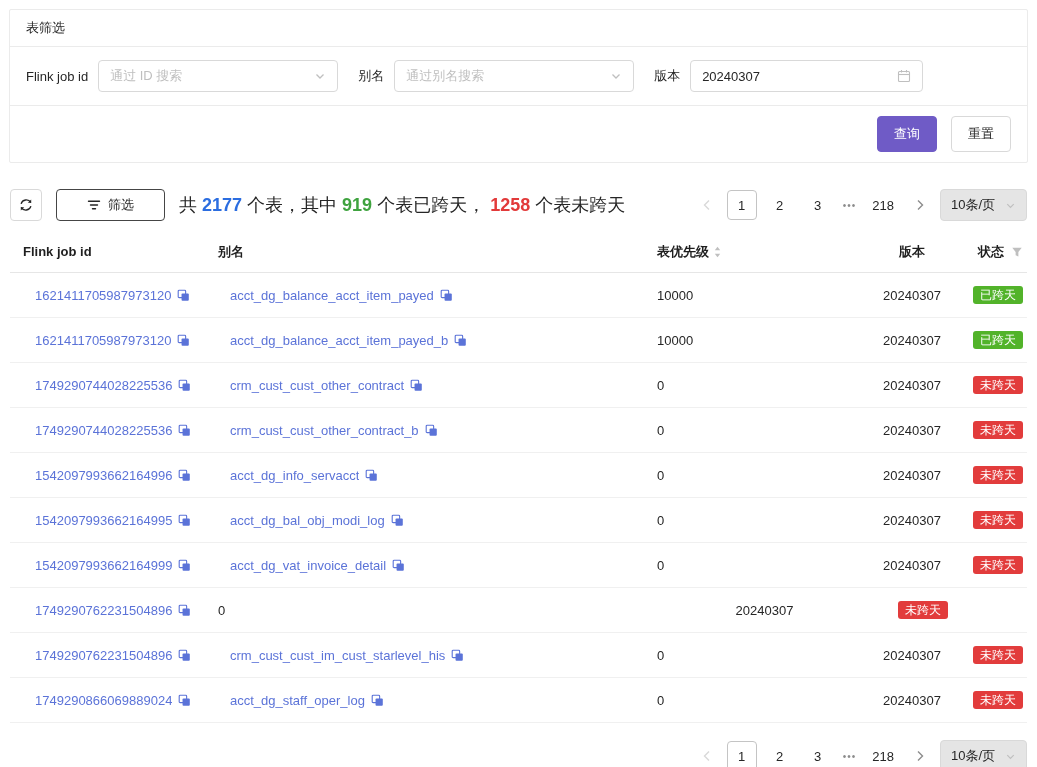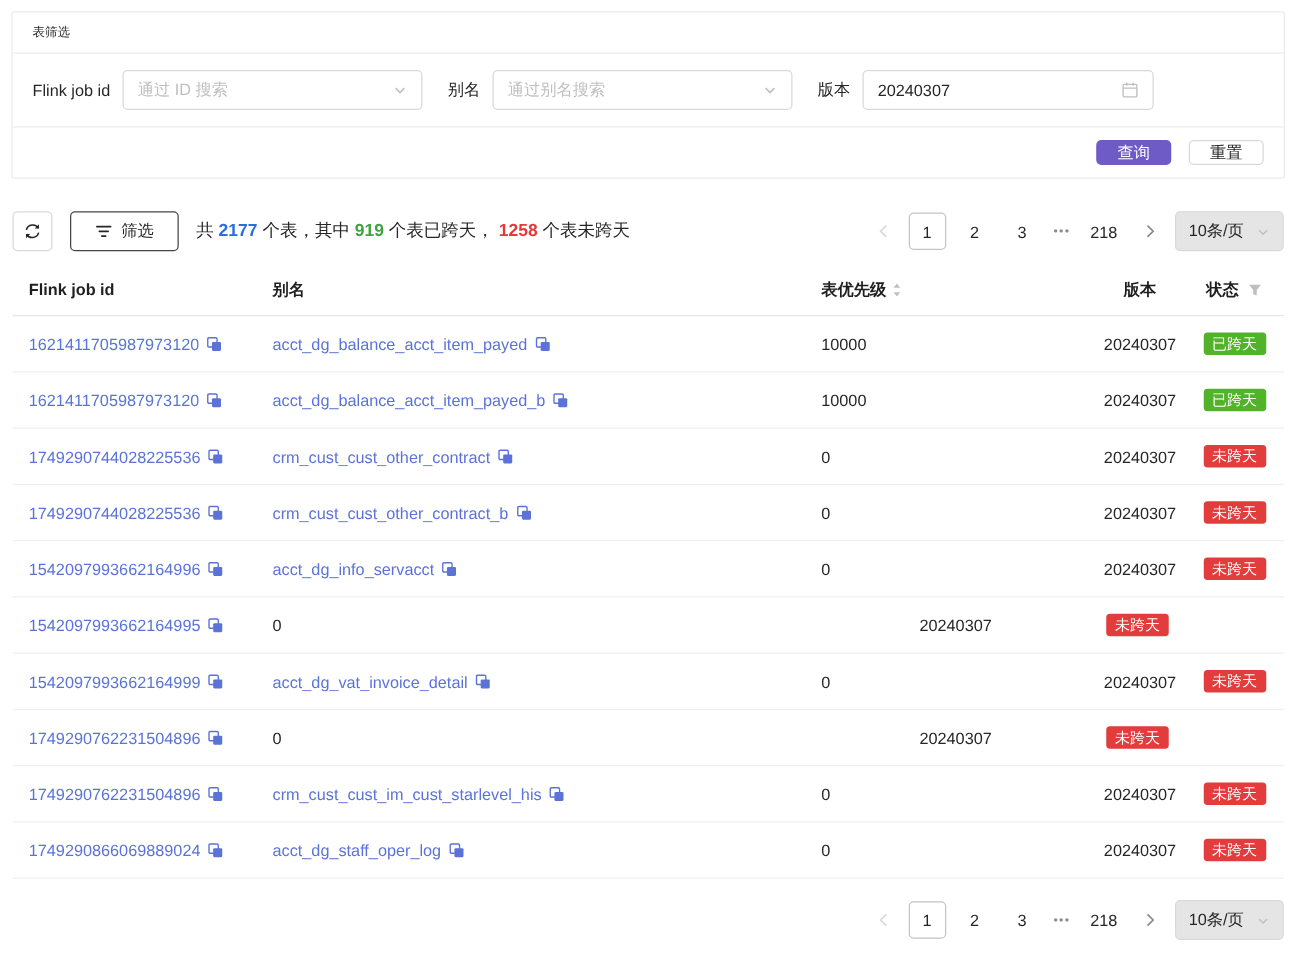--- a/index.html
+++ b/index.html
@@ -6,45 +6,45 @@
   html,body { background:#fff; }
   body {
     width: 1037px; height: 767px;
     font-family: "Liberation Sans", "DejaVu Sans", sans-serif;
     font-size: 13px; color: #262626;
   }
   a { text-decoration: none; color: var(--link); cursor: pointer; }
 
   
   .card { margin: 9px 9px 0 9px; border: 1px solid #ebebeb; border-radius: 2px; }
-  .card-header { padding: 9px 16px; border-bottom: 1px solid #ebebeb; font-size: 10px; color:#262626; }
+  .card-header { padding: 9px 16px; border-bottom: 1px solid #ebebeb; font-size: 13px; color:#262626; }
   .filter-row { display:flex; align-items:center; padding: 13px 16px; border-bottom: 1px solid #ebebeb; }
   .field-label { margin-right: 10px; color:#262626; white-space: nowrap; }
   .group-gap { margin-left: 20px; }
   .select, .date-input {
     height: 32px; border: 1px solid #d9d9d9; border-radius: 4px; background:#fff;
     display:flex; align-items:center; justify-content:space-between;
     padding: 0 11px; cursor: pointer;
   }
   .select { width: 240px; color:#bfbfbf; }
   .date-input { width: 233px; color:#262626; }
   .chev, .cal { color:#bfbfbf; display:flex; align-items:center; }
   .actions-row { display:flex; justify-content:flex-end; gap: 14px; padding: 10px 16px; }
-  .btn { height: 20px; padding: 0 16px; border-radius: 4px; font-size: 13px; cursor: pointer;
+  .btn { height: 36px; padding: 0 16px; border-radius: 4px; font-size: 13px; cursor: pointer;
          display:flex; align-items:center; justify-content:center; }
   .btn-primary { background: var(--accent); color:#fff; border: 1px solid var(--accent); }
   .btn-default { background:#fff; color:#262626; border: 1px solid #d9d9d9; }
 
   
   .toolbar { display:flex; align-items:center; margin: 26px 10px 0 10px; gap: 14px; }
   .icon-btn { width: 32px; height: 32px; border:1px solid #d9d9d9; border-radius:4px; background:#fff;
               display:flex; align-items:center; justify-content:center; color:#262626; cursor:pointer; }
-  .filter-btn { height: 32px; padding: 0 19px; border: 1px solid #454545; border-radius: 4px; background:#fff;
+  .filter-btn { height: 32px; padding: 0 30px; border: 1px solid #454545; border-radius: 4px; background:#fff;
                 display:flex; align-items:center; gap: 7px; color:#262626; cursor:pointer; }
-  .summary { white-space: nowrap; font-size: 14px; }
+  .summary { white-space: nowrap; font-size: 18px; }
   .summary span { white-space: pre; }
   .n-total { color: var(--count-total); font-weight: 600; }
   .n-crossed { color: var(--count-crossed); font-weight: 600; }
   .n-uncrossed { color: var(--count-uncrossed); font-weight: 600; }
   .spacer { flex: 1; }
 
   
   .pagination { display:flex; align-items:center; gap: 8px; }
   .pg-btn { width: 24px; height: 32px; display:flex; align-items:center; justify-content:center;
             color:#8c8c8c; cursor:pointer; }
@@ -59,25 +59,25 @@
   
   .table { margin: 10px 10px 0 10px; }
   .tr, .thead { display:grid; grid-template-columns: 208px 1fr 215px 80px 75px; align-items:center; }
   .thead { height: 42px; border-bottom: 1px solid #e6e6e6; font-weight: 600; color:#1f1f1f; }
   .tr { height: 45px; border-bottom: 1px solid #f0f0f0; }
   .td, .th { display:flex; align-items:center; min-width: 0; }
   .c-id { padding-left: 13px; }
   .c-priority { justify-content: flex-start; }
   .td.c-priority { padding-right: 24px; color:#262626; }
   .c-version { justify-content: center; text-align:center; }
-  .c-status { justify-content: center; padding-right: 4px; }
+  .c-status { justify-content: flex-end; padding-right: 4px; }
   .th.c-priority { gap: 4px; }
   .th.c-status { gap: 7px; }
   .copy { display:flex; align-items:center; margin-left: 6px; color: var(--link); cursor:pointer; }
-  .link-ellip { overflow:hidden; text-overflow:ellipsis; white-space:nowrap; }
+  .link-ellip { overflow:hidden; text-overflow:ellipsis; white-space:nowrap;margin-left:12px; }
   .badge { color:#fff; font-size: 12px; padding: 3px 7px; border-radius: 3px; line-height: 1; white-space: nowrap; }
   .badge[data-status="crossed"] { background: var(--badge-crossed); }
   .badge[data-status="uncrossed"] { background: var(--badge-uncrossed); }
   .sort-icon, .funnel-icon { display:flex; align-items:center; color:#bfbfbf; cursor:pointer; }
 
   .footer { display:flex; justify-content:flex-end; margin: 17px 10px 0 10px; }
 </style>
 </head>
 <body>
 
@@ -335,20 +335,29 @@
   <div class="tr">
     <div class="td c-id">
       <a class="link-ellip">1542097993662164995</a>
       <span class="copy">
         <svg width="13" height="13" viewBox="0 0 14 14">
               <rect x="1.3" y="1.3" width="8" height="8" rx="1" fill="none" stroke="currentColor" stroke-width="1.2"></rect>
               <rect x="4.9" y="4.9" width="7.8" height="7.8" rx="1" fill="currentColor"></rect>
             </svg>
       </span>
     </div>
+    <div class="td">
+      <a class="link-ellip">acct_dg_bal_obj_modi_log</a>
+      <span class="copy">
+        <svg width="13" height="13" viewBox="0 0 14 14">
+              <rect x="1.3" y="1.3" width="8" height="8" rx="1" fill="none" stroke="currentColor" stroke-width="1.2"></rect>
+              <rect x="4.9" y="4.9" width="7.8" height="7.8" rx="1" fill="currentColor"></rect>
+            </svg>
+      </span>
+    </div>
     <div class="td c-priority">0</div>
     <div class="td c-version">20240307</div>
     <div class="td c-status">
       <span class="badge" data-status="uncrossed">未跨天</span>
     </div>
   </div>
 
   <div class="tr">
     <div class="td c-id">
       <a class="link-ellip">1542097993662164999</a>

